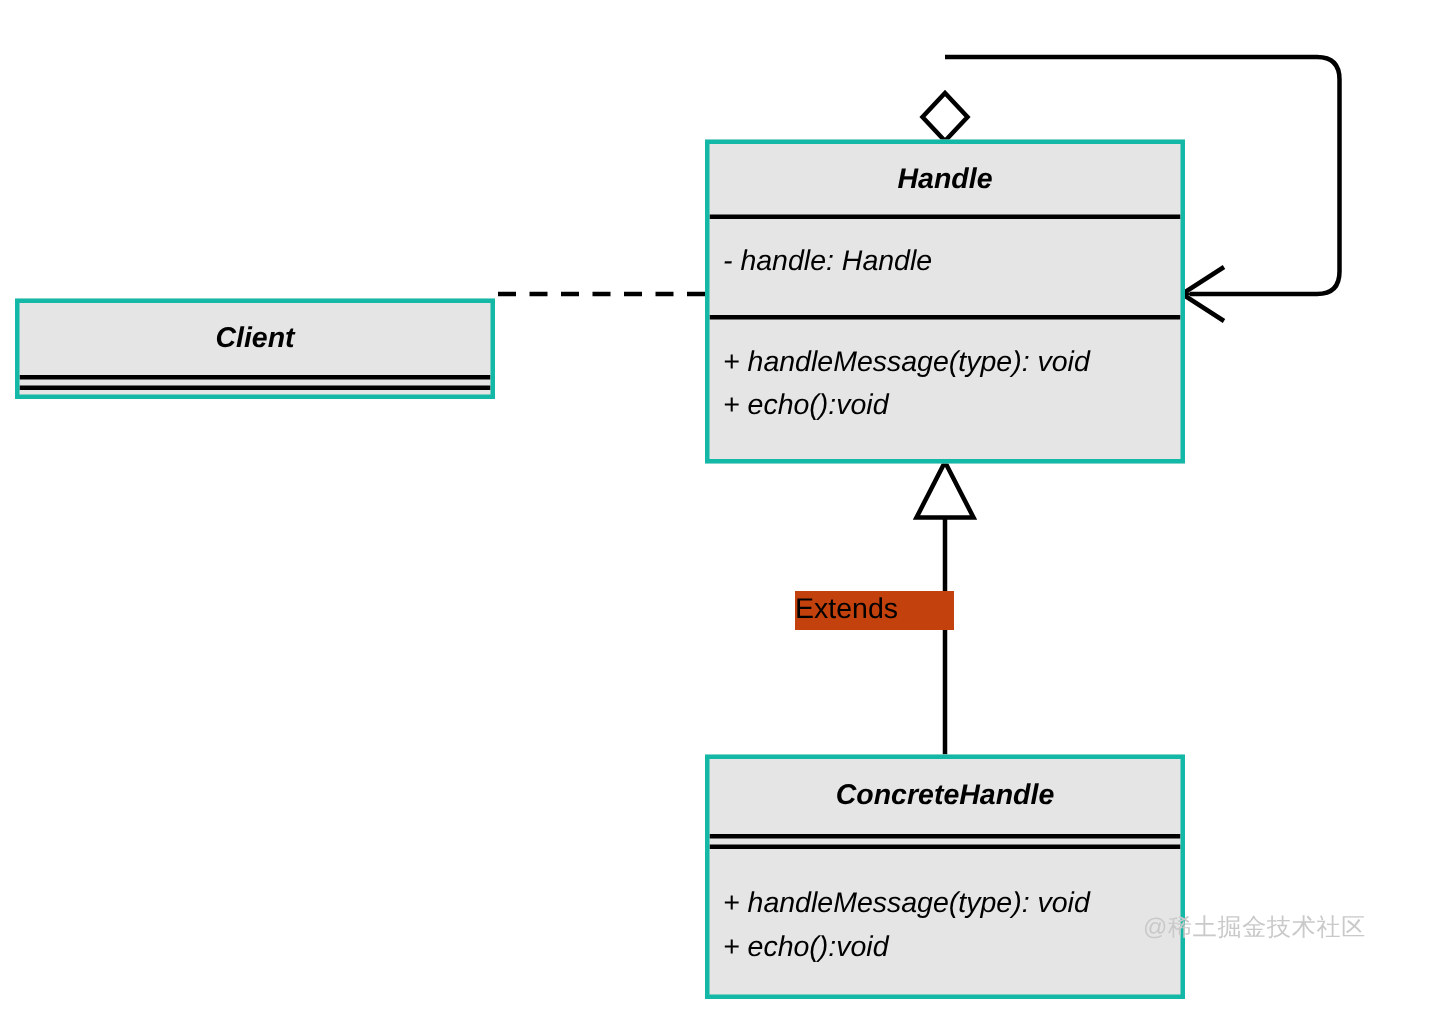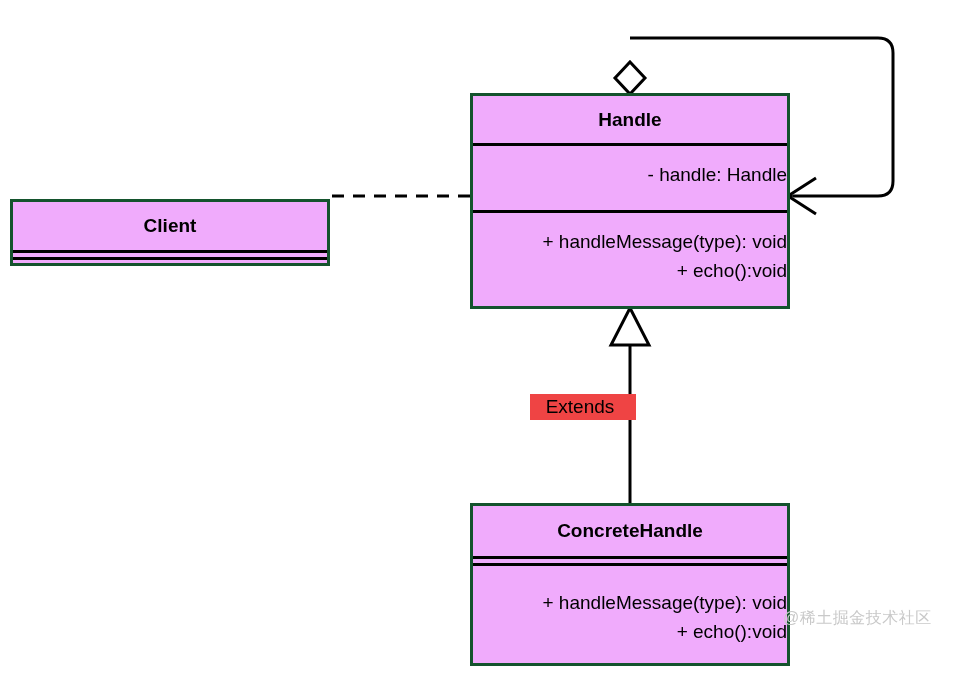--- a/index.html
+++ b/index.html
@@ -14,32 +14,32 @@
   #canvas {
     position: relative;
     width: 958px;
     height: 678px;
     background: #ffffff;
     overflow: hidden;
   }
   .uml-box {
     position: absolute;
     box-sizing: border-box;
-    border: 3px solid #14532d;
-    background: #f0abfc;
+    border: 3px solid #14b8a6;
+    background: #e5e5e5;
     overflow: hidden;
+    font-style: italic;
   }
   .compartment {
     box-sizing: border-box;
     overflow: hidden;
     white-space: nowrap;
   }
   .compartment.divider {
     border-top: 3px solid #000000;
-    text-align: right;
   }
   .title-text {
     font-weight: bold;
     font-size: 19px;
     color: #000000;
     text-align: center;
     white-space: nowrap;
   }
   .member-line {
     font-size: 19px;
@@ -105,37 +105,36 @@
     width: 958px;
     height: 678px;
     pointer-events: none;
   }
   
   #extends-label {
     position: absolute;
     left: 530px;
     top: 394px;
     width: 100px;
-    text-align: center;
+    text-align: left;
     font-size: 19px;
     color: #000000;
-    background: #ef4444;
+    background: #c2410c;
     padding: 2px 6px 2px 0;
     white-space: nowrap;
   }
   
   #watermark {
     position: absolute;
     left: 762px;
     top: 608px;
     font-size: 16px;
     color: #c9c9c9;
     white-space: nowrap;
     letter-spacing: 0.5px;
-    margin-left: 21px;
   }
 </style>
 </head>
 <body>
 
 <div id="canvas">
 
   <svg id="connectors" viewBox="0 0 958 678" xmlns="http://www.w3.org/2000/svg">
 
     <g>

